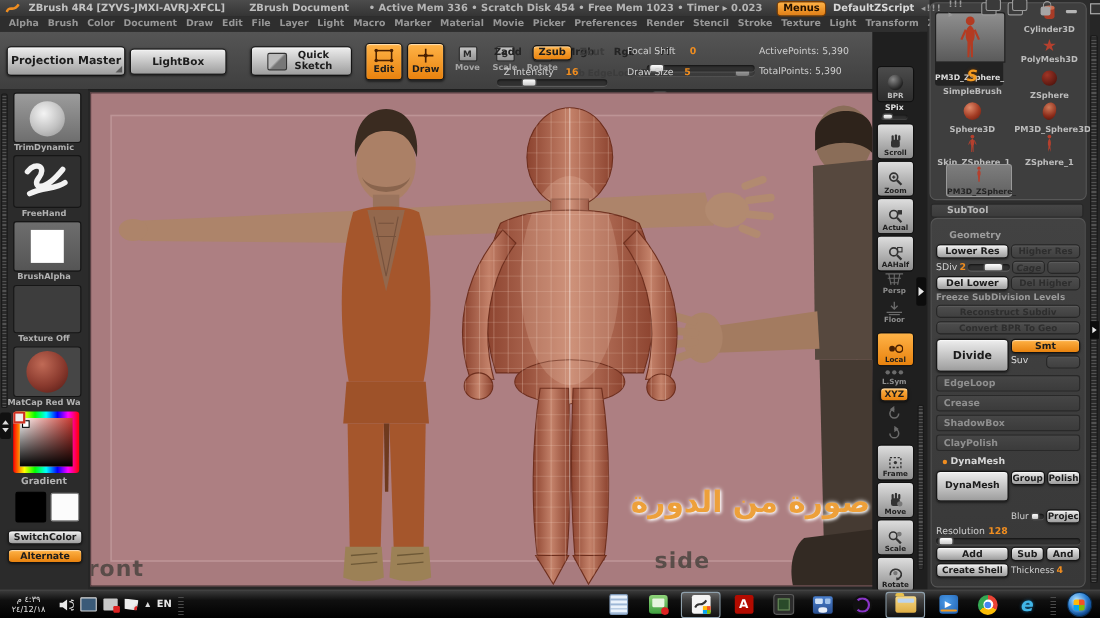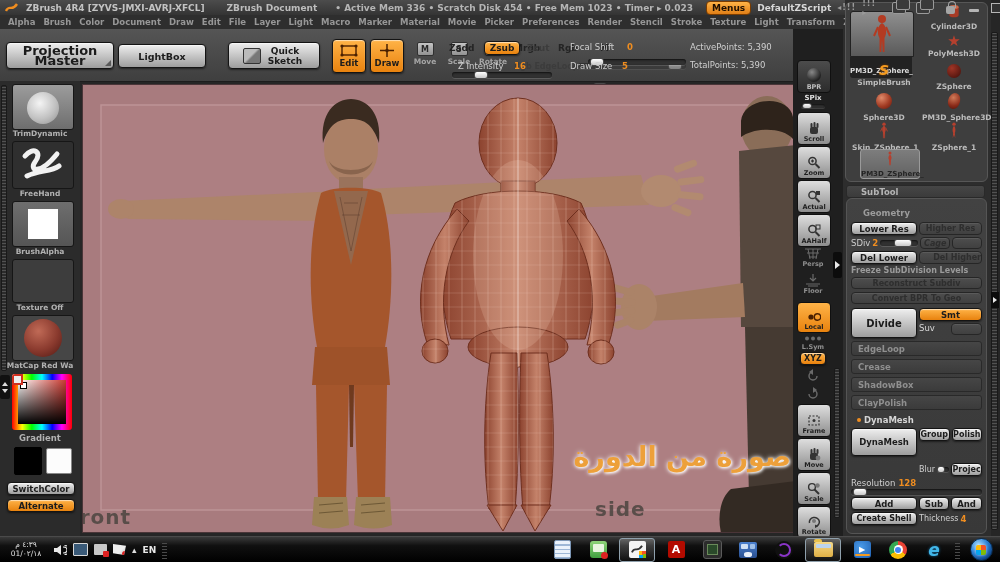--- a/index.html
+++ b/index.html
@@ -133,21 +133,21 @@
     <span>Stencil</span>
     <span>Stroke</span>
     <span>Texture</span>
     <span>Light</span>
     <span>Transform</span>
     <span>Zplugin</span>
     <span>Zscript</span>
   </div>
 
   <div class="abs toolbar">
-    <div class="abs btn" style="left:6px;top:13px;width:108px;height:27px;font-size:13px;line-height:10px;padding:0 0;">
+    <div class="abs btn" style="left:6px;top:13px;width:108px;height:27px;font-size:10px;line-height:10px;padding:0 0;">
       <span>Projection Master</span>
       <span class="abs" style="right:2px;bottom:2px;width:0;height:0;border-left:6px solid transparent;border-bottom:6px solid #5a5a5a;"></span>
     </div>
     <div class="abs btn" style="left:118px;top:15px;width:88px;height:24px;font-size:9.5px;">
       <span>LightBox</span>
     </div>
     <div class="abs btn" style="left:228px;top:13px;width:92px;height:27px;font-size:9px;line-height:10px;gap:4px;">
       <span style="width:16px;height:14px;background:linear-gradient(135deg,#bbb 45%,#777 55%);border:1px solid #333;border-radius:2px;"></span>
       <span style="width:40px;">Quick Sketch</span>
     </div>
@@ -580,21 +580,21 @@
         </div>
       <div class="btn dim fs8" style="width:30px;height:12px;font-style:italic;">
           <span>Cage</span>
         </div>
       <div class="btn dim fs8" style="flex:1;height:12px;"></div>
     </div>
     <div class="grow">
       <div class="btn fs85" style="width:66px;height:13px;">
           <span>Del Lower</span>
         </div>
-      <div class="btn dim fs8" style="flex:1;height:13px;justify-content:flex-end;">
+      <div class="btn dim fs8" style="flex:1;height:13px;">
           <span>Del Higher</span>
         </div>
     </div>
     <div class="grow" style="justify-content:flex-start;">
       <span class="fs8" style="color:#9a9a9a;font-weight:bold;">Freeze SubDivision Levels</span>
     </div>
     <div class="btn dim fs8" style="height:12px;margin-top:2px;">
         <span>Reconstruct Subdiv</span>
       </div>
     <div class="btn dim fs8" style="height:12px;margin-top:3px;">
@@ -689,21 +689,21 @@
   </div>
 
   <div class="abs vscroll" style="left:991px;top:32px;width:7px;height:498px;"></div>
   <div class="abs" style="left:991px;top:292px;width:8px;height:16px;background:#0c0c0c;display:flex;align-items:center;justify-content:center;">
     <span class="tri" style="border-top:3px solid transparent;border-bottom:3px solid transparent;border-left:4px solid #e8e8e8;"></span>
   </div>
 
   <div class="abs taskbar">
     <div class="clock">
       <div>٤:٣٩ م</div>
-      <div>01/٠٢/١٨</div>
+      <div>٢٤/12/١٨</div>
     </div>
     <svg width="13" height="12" viewBox="0 0 13 12">
         <polygon points="0,4 3,4 7,1 7,11 3,8 0,8" fill="#e8e8e8"></polygon>
         <path d="M9,3 A4,3 0 0 1 9,9 M10.5,1.5 A6,4.5 0 0 1 10.5,10.5" stroke="#e8e8e8" stroke-width="1.2" fill="none"></path>
       </svg>
     <div class="trayic" style="border:1.5px solid #d8d8d8;border-radius:1px;background:#3a5a78;"></div>
     <div class="trayic" style="background:#c8c8c8;border-radius:1px;">
       <span style="position:absolute;right:-2px;bottom:-2px;width:6px;height:6px;background:#d22;border-radius:1px;"></span>
     </div>
     <div class="trayic" style="background:linear-gradient(135deg,#eee 60%,#bbb);clip-path:polygon(0 0,100% 15%,85% 100%,0 85%);">

